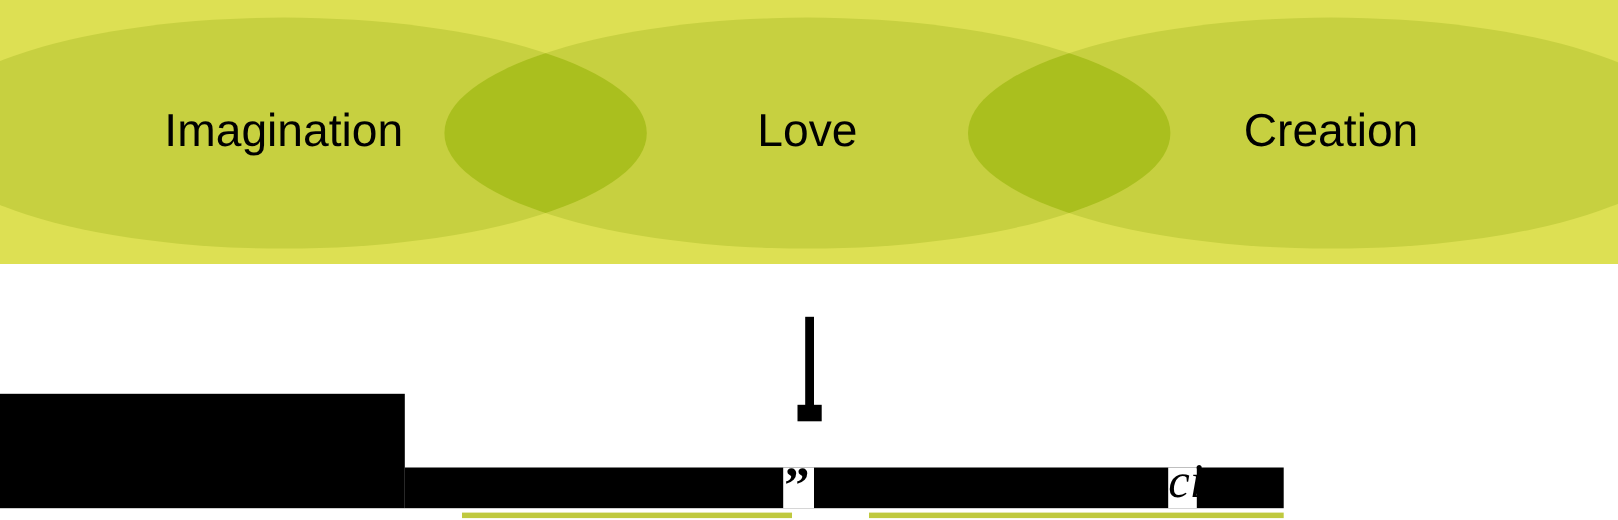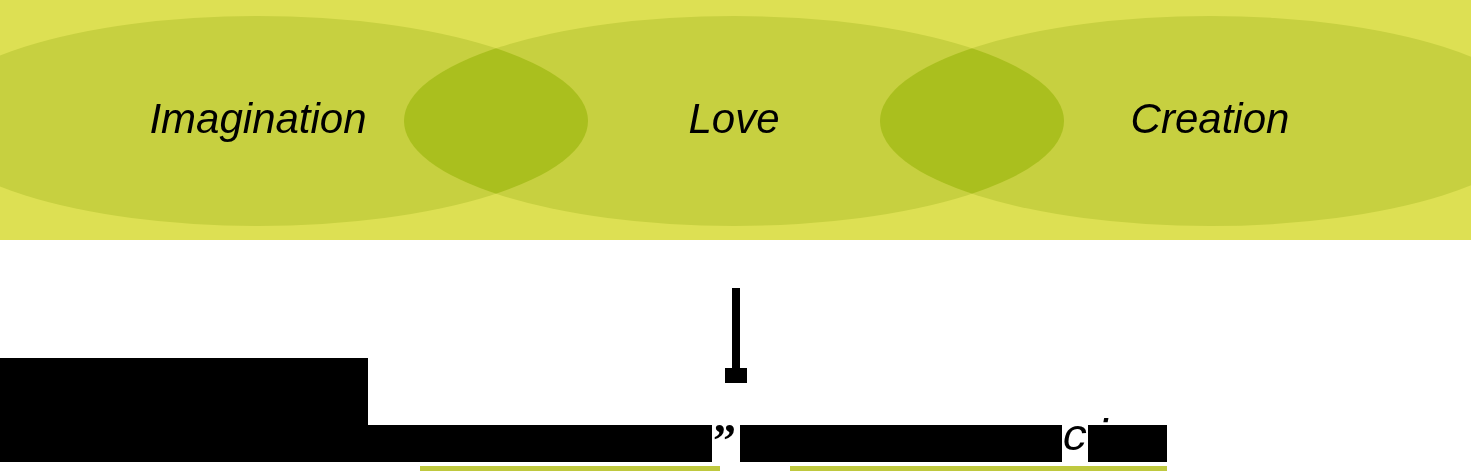--- a/index.html
+++ b/index.html
@@ -110,39 +110,39 @@
     top: 418px;
     font-size: 46px;
     font-weight: bold;
     letter-spacing: -2px;
   }
   #glyph-ci {
     left: 1062px;
     top: 416px;
     font-size: 44px;
     font-style: italic;
-    font-family: Liberation Mono, monospace;
+    font-family: Liberation Serif, serif;
     color: #000000;
   }
 
   
   .underline {
     position: absolute;
     height: 5px;
     background: #bfc93f;
   }
   #ul-left  { left: 420px; top: 466px; width: 300px; }
   #ul-right { left: 790px; top: 466px; width: 377px; }
 </style>
 </head>
 <body>
 
 <div id="stage" style="width: 1471px; height: 473px; background: rgb(255, 255, 255);">
 
-  <div class="venn-band" style="height: 240px; font-style: italic;">
+  <div class="venn-band" style="height: 240px;">
     <svg class="venn-svg" viewBox="0 0 1471 240" preserveAspectRatio="none">
       <defs>
         <clipPath id="clip-a">
             <ellipse cx="258" cy="121" rx="330" ry="105"></ellipse>
           </clipPath>
         <clipPath id="clip-b">
             <ellipse cx="734" cy="121" rx="330" ry="105"></ellipse>
           </clipPath>
         <clipPath id="clip-c">
             <ellipse cx="1210" cy="121" rx="330" ry="105"></ellipse>

